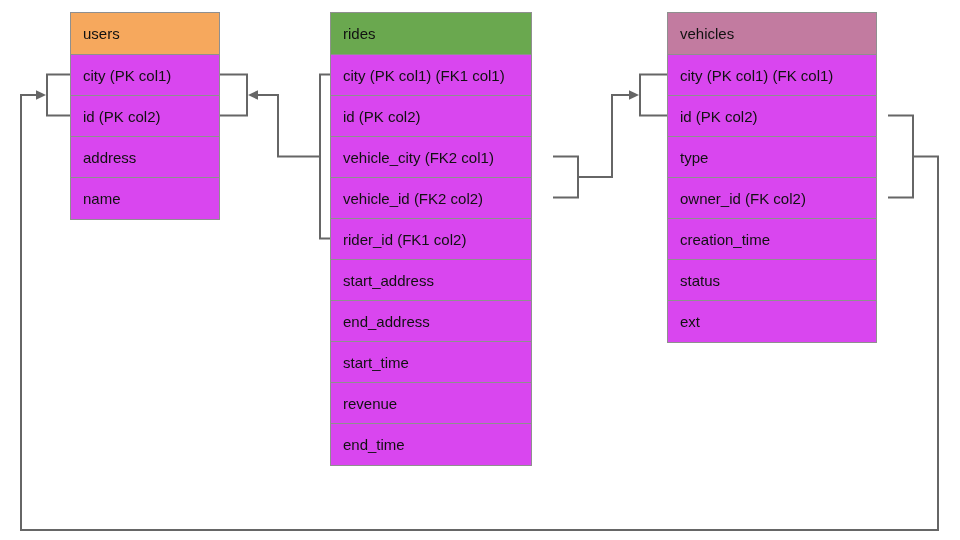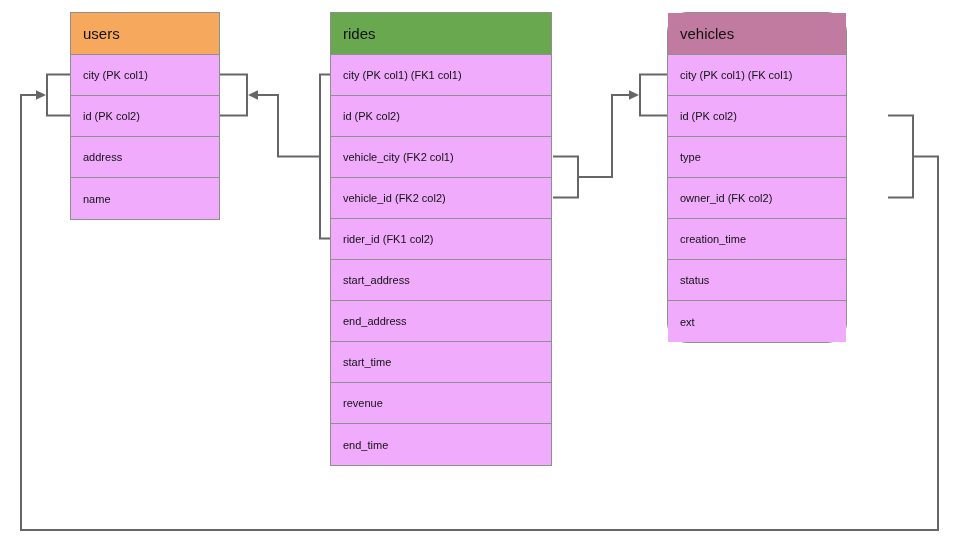--- a/index.html
+++ b/index.html
@@ -37,23 +37,23 @@
     border-bottom:1px solid var(--table-border);
   }
   .thead.users{background:var(--users-header);}
   .thead.rides{background:var(--rides-header);}
   .thead.vehicles{background:var(--vehicles-header);}
   .trow{
     height:41px;
     display:flex;
     align-items:center;
     padding:0 12px;
-    font-size:11px;
+    font-size:15px;
     border-bottom:1px solid var(--table-border);
-    background:#f0abfc;
+    background:#d946ef;
   }
   .trow:last-child{border-bottom:none;}
 </style>
 </head>
 <body>
 
 <div class="stage">
 
   <svg class="wires" viewBox="0 0 960 540" aria-hidden="true">
 
@@ -80,35 +80,35 @@
   </svg>
 
   <div class="table" style="left:70px;top:12px;width:150px;">
     <div class="thead users">users</div>
     <div class="trow">city (PK col1)</div>
     <div class="trow">id (PK col2)</div>
     <div class="trow">address</div>
     <div class="trow">name</div>
   </div>
 
-  <div class="table" style="left:330px;top:12px;width:222px;">
+  <div class="table" style="left:330px;top:12px;width:202px;">
     <div class="thead rides">rides</div>
     <div class="trow">city (PK col1) (FK1 col1)</div>
     <div class="trow">id (PK col2)</div>
     <div class="trow">vehicle_city (FK2 col1)</div>
     <div class="trow">vehicle_id (FK2 col2)</div>
     <div class="trow">rider_id (FK1 col2)</div>
     <div class="trow">start_address</div>
     <div class="trow">end_address</div>
     <div class="trow">start_time</div>
     <div class="trow">revenue</div>
     <div class="trow">end_time</div>
   </div>
 
-  <div class="table" style="left:667px;top:12px;width:180px;border-radius:20px;">
+  <div class="table" style="left:667px;top:12px;width:210px;">
     <div class="thead vehicles">vehicles</div>
     <div class="trow">city (PK col1) (FK col1)</div>
     <div class="trow">id (PK col2)</div>
     <div class="trow">type</div>
     <div class="trow">owner_id (FK col2)</div>
     <div class="trow">creation_time</div>
     <div class="trow">status</div>
     <div class="trow">ext</div>
   </div>
 

